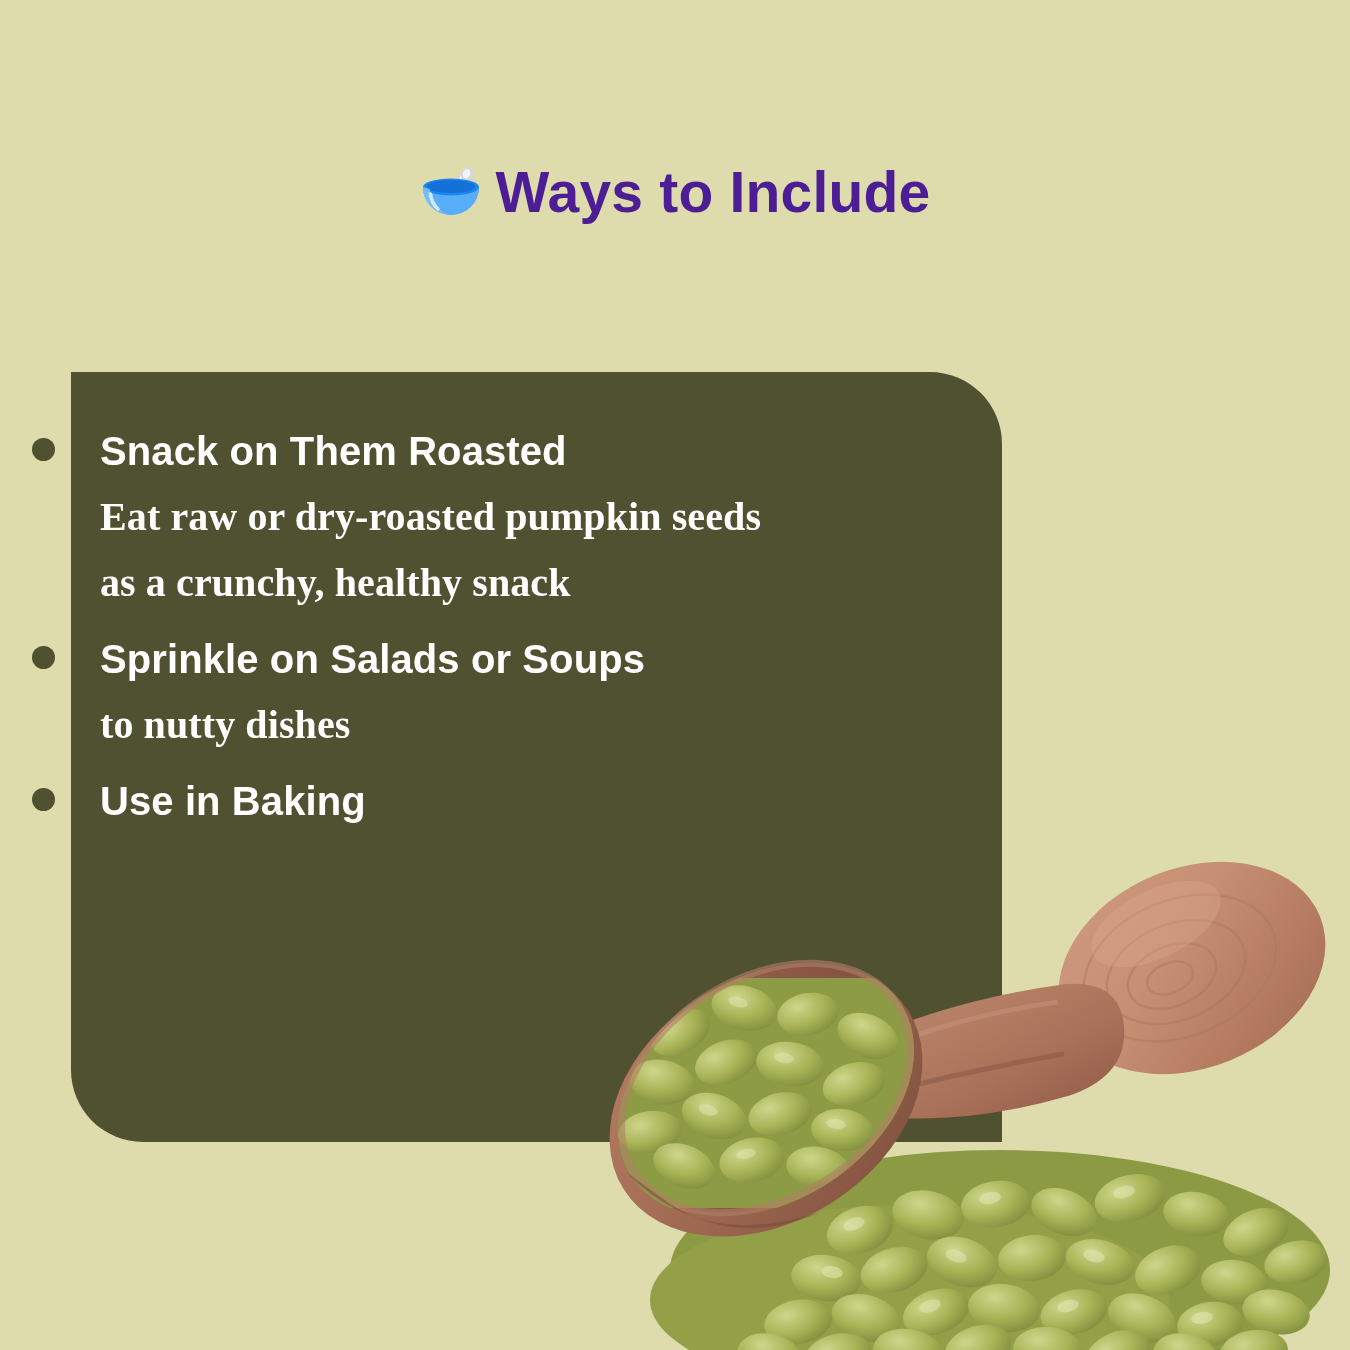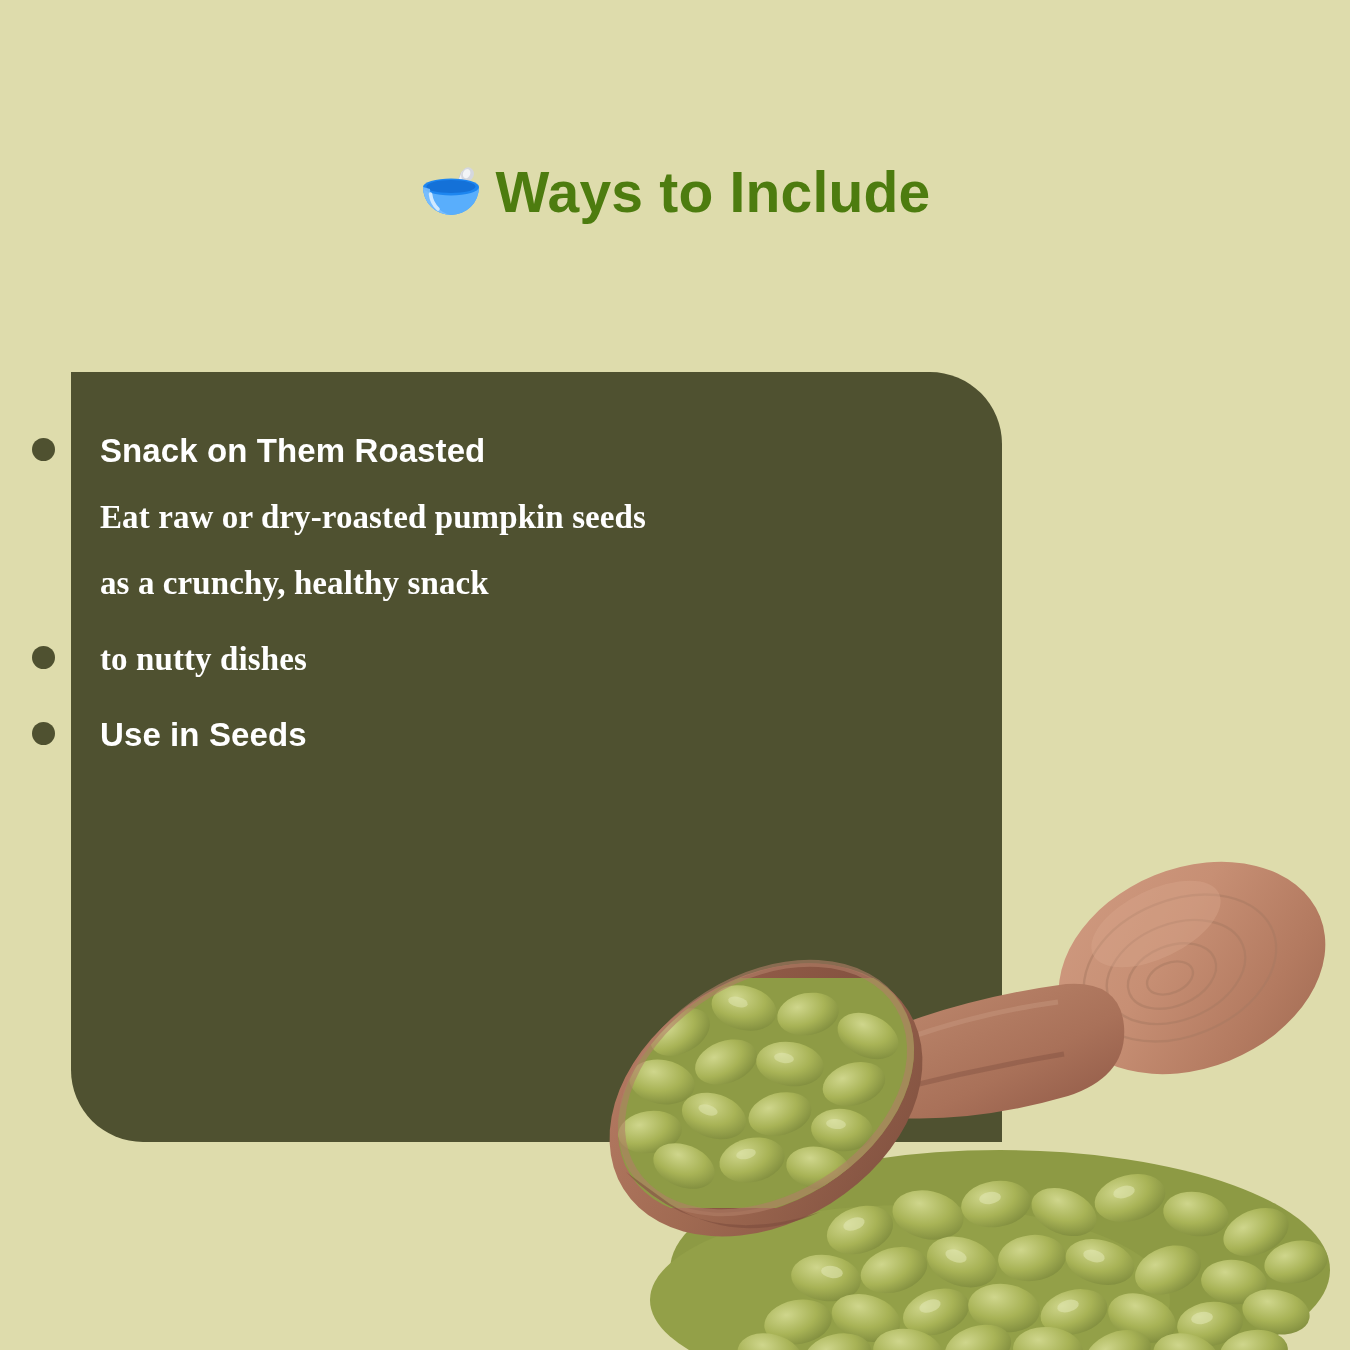--- a/index.html
+++ b/index.html
@@ -22,21 +22,21 @@
     overflow: hidden;
   }
 
   
   .title-block {
     position: absolute;
     top: 150px;
     left: 0;
     width: 1350px;
     text-align: center;
-    color: #4d7c0f;
+    color: #4c1d95;
     font-size: 57px;
     font-weight: 700;
     line-height: 84px;
     letter-spacing: 0.2px;
   }
   .title-line {
     display: block;
     white-space: nowrap;
   }
   .bowl-emoji {
@@ -80,21 +80,21 @@
     left: 32px;
     top: 20px;
     width: 23px;
     height: 23px;
     border-radius: 50%;
     background: #4f5130;
   }
   .item-heading,
   .item-desc {
     color: #ffffff;
-    font-size: 33px;
+    font-size: 40px;
     font-weight: 700;
     line-height: 66px;
     letter-spacing: 0.1px;
     white-space: nowrap;
   }
   .item-desc {
     font-weight: 700;
     font-family: Liberation Serif, serif;
   }
 
@@ -146,26 +146,27 @@
 
     <div class="list-item">
       <span class="bullet-dot"></span>
       <div class="item-heading">Snack on Them Roasted</div>
       <div class="item-desc">Eat raw or dry-roasted pumpkin seeds</div>
       <div class="item-desc">as a crunchy, healthy snack</div>
     </div>
 
     <div class="list-item">
       <span class="bullet-dot"></span>
+      <div class="item-heading">Sprinkle on Salads or Soups</div>
       <div class="item-desc">to nutty dishes</div>
     </div>
 
     <div class="list-item">
       <span class="bullet-dot"></span>
-      <div class="item-heading">Use in Seeds</div>
+      <div class="item-heading">Use in Baking</div>
     </div>
 
   </div>
 
   <div class="photo">
     <svg viewBox="0 0 820 550" width="820" height="550">
       <defs>
         <linearGradient id="handleGrad" x1="0" y1="0" x2="1" y2="1">
           <stop offset="0%" stop-color="#d09b81"></stop>
           <stop offset="40%" stop-color="#c78f74"></stop>

